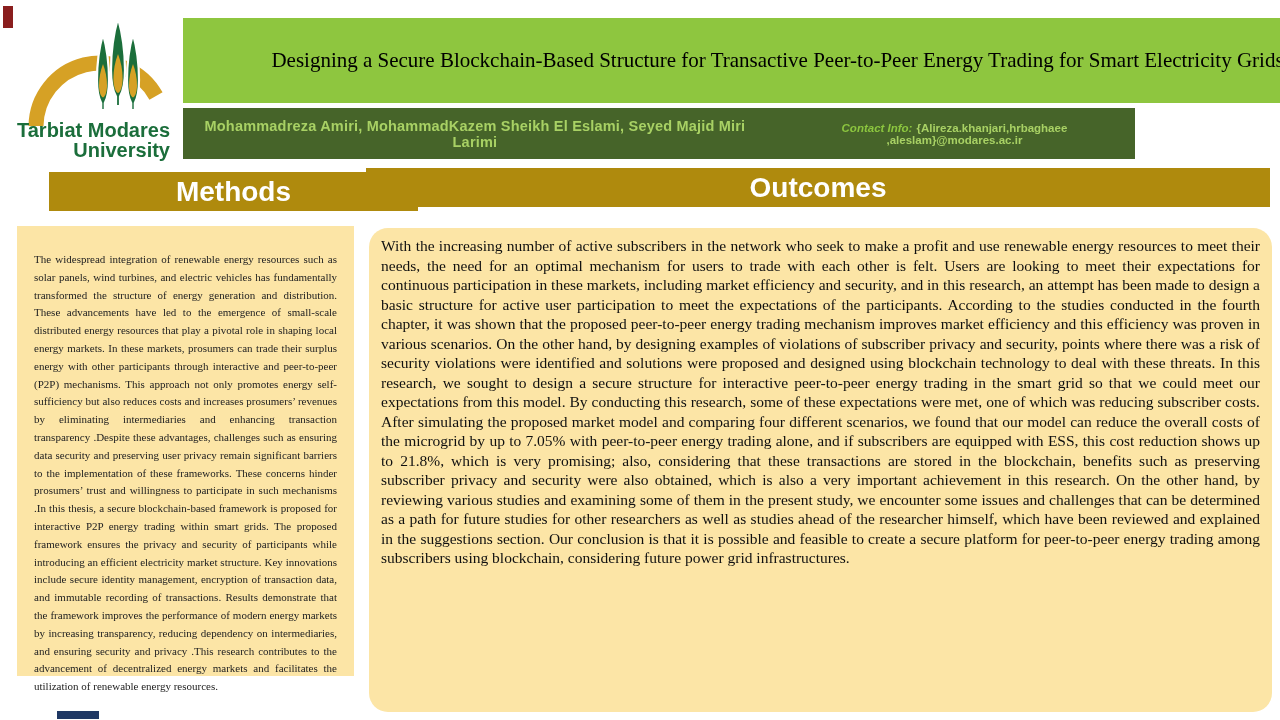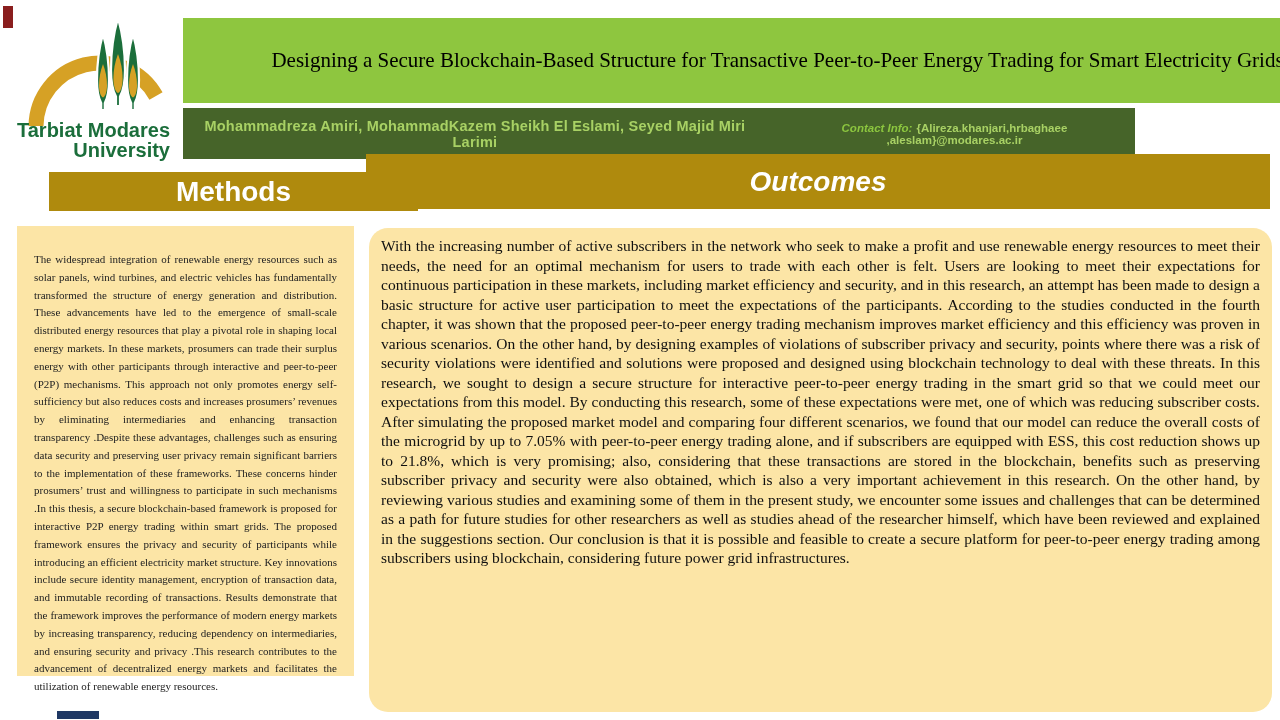--- a/index.html
+++ b/index.html
@@ -41,21 +41,21 @@
   .contact-label { font-style:italic; color:#8CC63F; margin-right:4px; }
   .contact-value { color:#A8D164; }
 
   
   .section-header {
     background:#AF8A0D; color:#ffffff;
     font-family:"Liberation Sans", sans-serif; font-weight:bold; font-size:28px;
     display:flex; align-items:center; justify-content:center;
   }
   .methods-header  { left:13px;  top:172px; width:369px; height:39px;margin-left:36px; }
-  .outcomes-header { left:366px; top:154px; width:904px; height:55px;font-style:italic; }
+  .outcomes-header { left:366px; top:168px; width:904px; height:39px; }
 
   
   .content-block { background:#FCE5A6; box-sizing:border-box; }
   .methods-block  { left:17px;  top:226px; width:337px; height:450px; padding:25px 17px 20px 17px; }
   .outcomes-block { left:369px; top:228px; width:903px; height:484px; padding:8px 12px;border-radius:19px; }
   .methods-block p {
     margin:0; font-family:"Liberation Serif", serif; font-size:11px;
     line-height:17.8px; text-align:justify; color:#222222;
   }
   .outcomes-block p {

